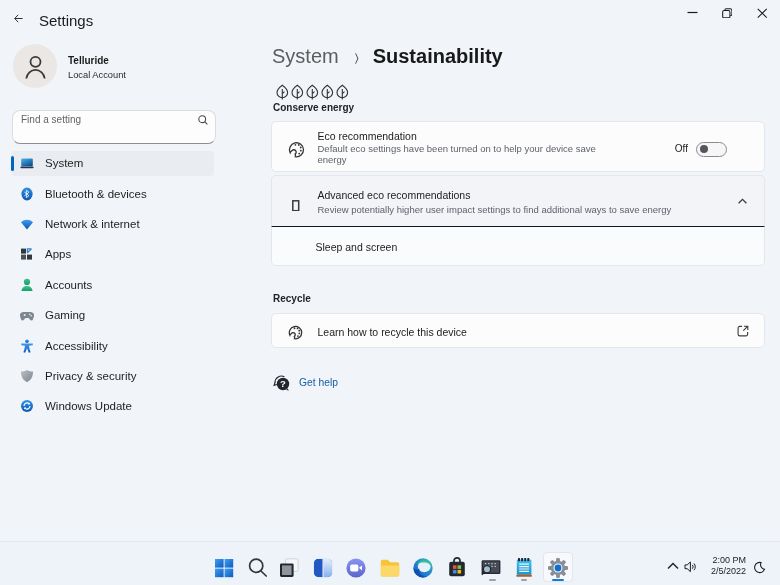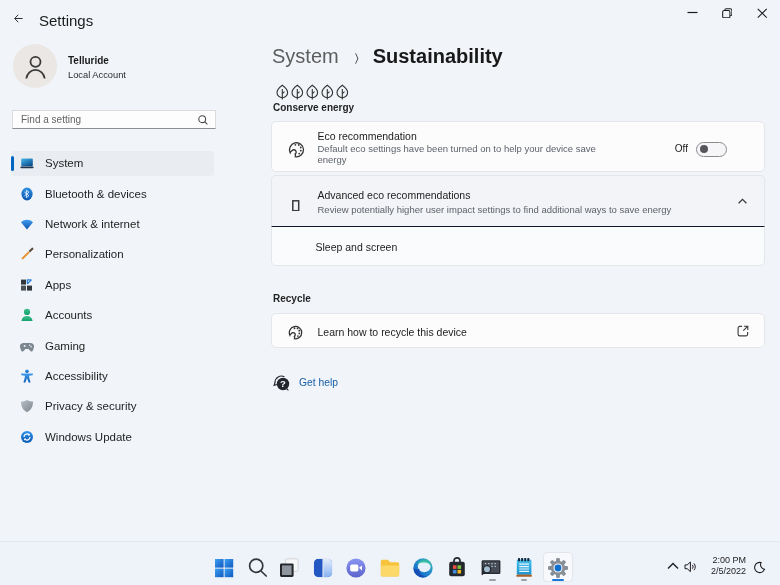--- a/index.html
+++ b/index.html
@@ -7,21 +7,21 @@
   body { font-family:"Liberation Sans", sans-serif; background:#f1f4f9; position:relative; color:#1b1b1b; }
   .abs { position:absolute; }
 
   
   #settingsTitle { left:39px; top:11.5px; font-size:15px; color:#1c1c1c; }
 
   
   #avatar { left:13px; top:44px; width:44px; height:44px; border-radius:50%; background:#eae7e4; }
   #userName { left:68px; top:55px; font-size:10px; font-weight:bold; color:#1a1a1a; }
   #userType { left:68px; top:69.5px; font-size:9.3px; color:#2b2b2b; }
-  #searchBox { left:12px; top:110px; width:204px; height:19px; background:#fdfdfd; border:1px solid #dcdcdc; border-bottom-color:#8f8f93; border-radius:0; font-size:10px; color:#636363; line-height:17.5px; padding-left:8px; }
+  #searchBox { left:12px; top:110px; width:204px; height:34px; background:#fdfdfd; border:1px solid #dcdcdc; border-bottom-color:#8f8f93; border-radius:8px; font-size:10px; color:#636363; line-height:17.5px; padding-left:8px; }
 
   #nav { left:11px; top:151px; width:203px; }
   .navrow { position:relative; height:24.5px; margin-bottom:5.9px; border-radius:4px; display:flex; align-items:center; }
   .navrow.sel { background:#e9ecf1; }
   .navrow.sel::before { content:""; position:absolute; left:0; top:4.5px; width:3px; height:15px; border-radius:2px; background:#0067c0; }
   .navrow .nicon { width:14px; height:14px; margin-left:8.5px; flex:none; }
   .navrow .ntext { margin-left:11.5px; font-size:11.5px; color:#1f1f1f; }
 
   
   #crumbs { left:272px; top:44.5px; display:flex; align-items:center; font-size:20px; }
@@ -117,27 +117,20 @@
     <svg class="nicon" viewBox="0 0 14 14">
         <path d="M1 5.2 A8.6 8.6 0 0 1 13 5.2 L7 12.4 Z" fill="url(#gwifi)"></path>
         <defs>
           <linearGradient id="gwifi" x1="0" y1="0" x2="0" y2="1">
             <stop offset="0" stop-color="#3f9df0"></stop>
             <stop offset="1" stop-color="#0c55ad"></stop>
           </linearGradient>
         </defs>
       </svg>
     <div class="ntext">Network &amp; internet</div>
-  </div>
-  <div class="navrow">
-    <svg class="nicon" viewBox="0 0 14 14">
-        <path d="M1.4 12.6 L8.2 5.8 L9.6 7.2 L2.8 14 Z" fill="#e58f2a" transform="translate(0,-1.4)"></path>
-        <path d="M8.6 5.4 L11.8 2.2 a1 1 0 0 1 1.4 1.4 L10 6.8 Z" fill="#5a4a42" transform="translate(0,-1.4)"></path>
-      </svg>
-    <div class="ntext">Personalization</div>
   </div>
   <div class="navrow">
     <svg class="nicon" viewBox="0 0 14 14">
         <rect x="1" y="1.6" width="5" height="5" fill="#31373d"></rect>
         <rect x="1" y="7.6" width="5" height="5" fill="#4a5258"></rect>
         <rect x="7" y="7.6" width="5" height="5" fill="#31373d"></rect>
         <path d="M7.4 5.8 V1.8 h4 M11.6 1.6 l-4.4 4.4" stroke="#2f7fd6" stroke-width="1.3" fill="none"></path>
       </svg>
     <div class="ntext">Apps</div>
   </div>

